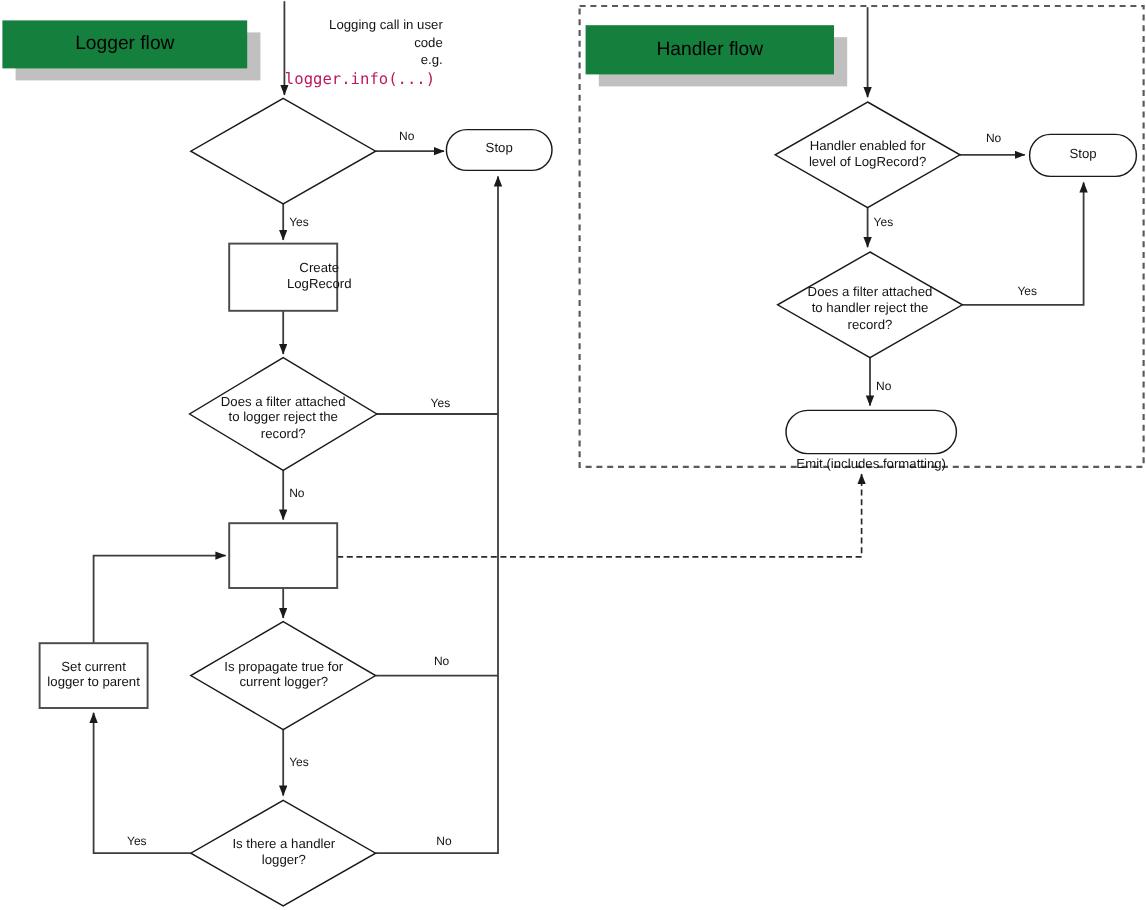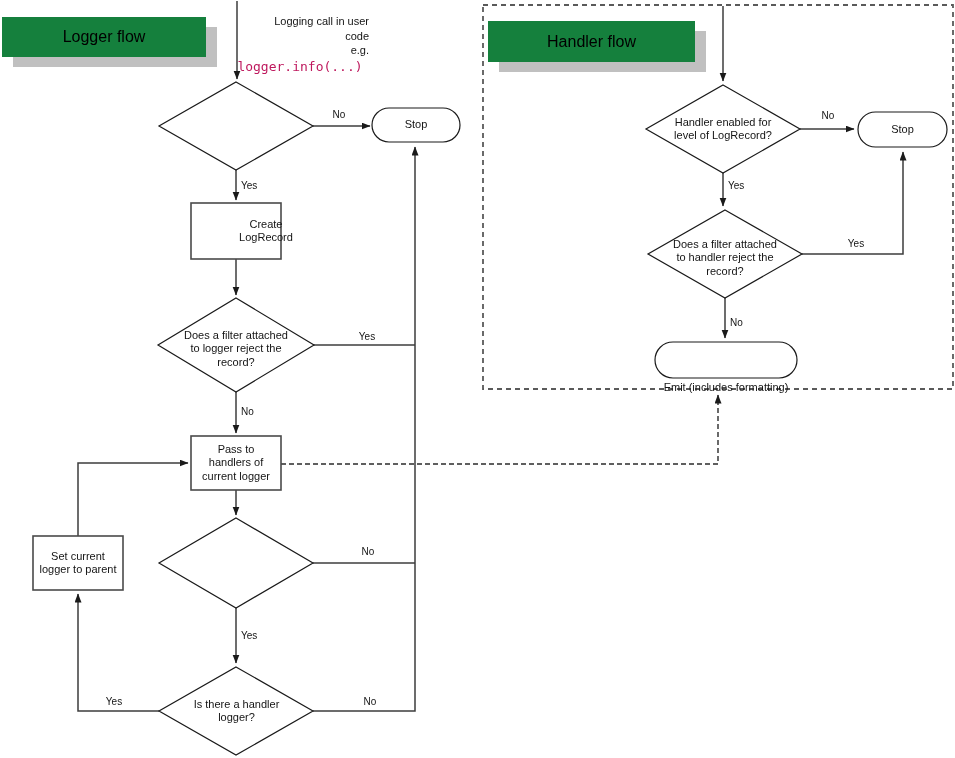--- a/index.html
+++ b/index.html
@@ -94,23 +94,22 @@
 code
 e.g.</div>
   <div class="code" style="left:225px;top:59px;width:150px;">logger.info(...)</div>
 
   <div class="t" style="left:372px;top:108px;width:88px;height:34px;">Stop</div>
   <div class="t" style="left:191px;top:203px;width:90px;height:56px;padding-left:30px;">Create
 LogRecord</div>
   <div class="t" style="left:163px;top:326px;width:146px;height:46px;">Does a filter attached
 to logger reject the
 record?</div>
-  <div class="t" style="left:191px;top:436px;width:90px;height:54px;">Pass to
-handlers of
-current logger</div>
+  <div class="t" style="left:160px;top:540px;width:153px;height:46px;">Is propagate true for
+current logger?</div>
   <div class="t" style="left:33px;top:536px;width:90px;height:54px;">Set current
 logger to parent</div>
   <div class="t" style="left:166px;top:689px;width:141px;height:44px;">Is there a handler
 logger?</div>
 
   <div class="lbl c" style="left:325px;top:109px;width:28px;">No</div>
   <div class="lbl" style="left:241px;top:180px;">Yes</div>
   <div class="lbl c" style="left:352px;top:331px;width:30px;">Yes</div>
   <div class="lbl" style="left:241px;top:406px;">No</div>
   <div class="lbl c" style="left:353px;top:546px;width:30px;">No</div>

